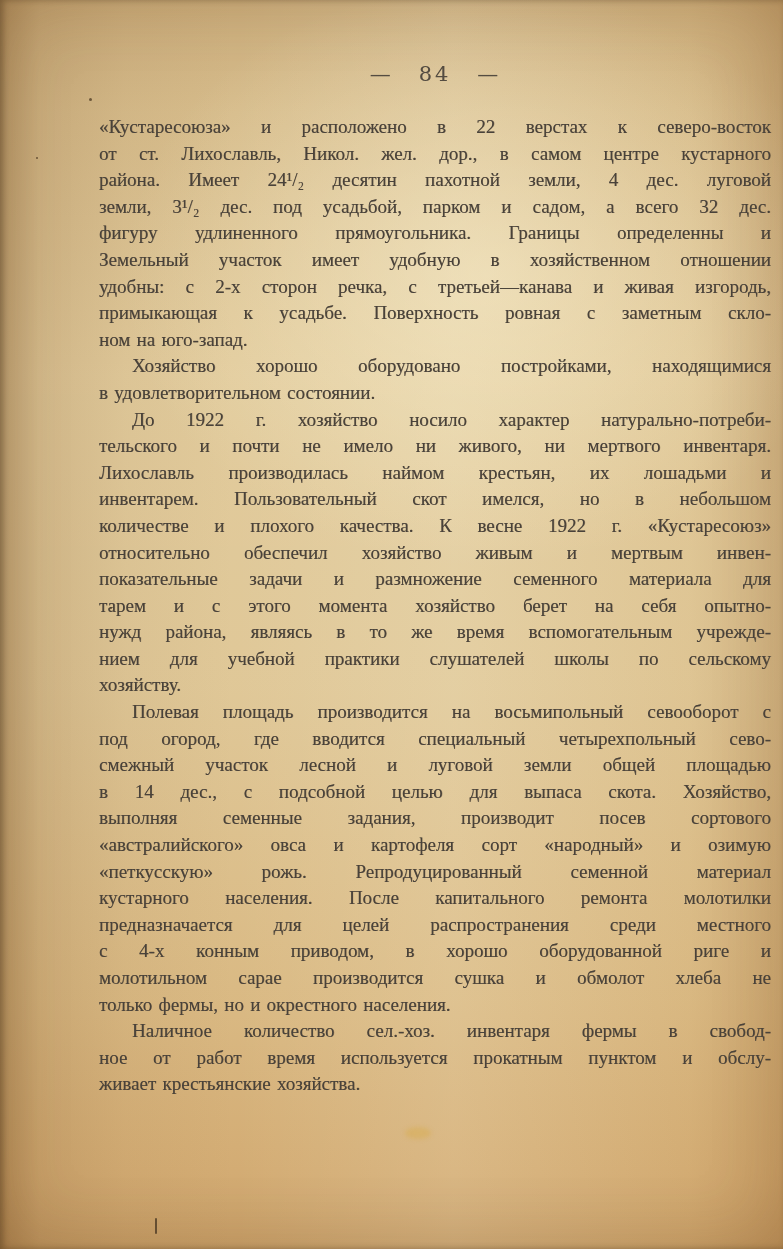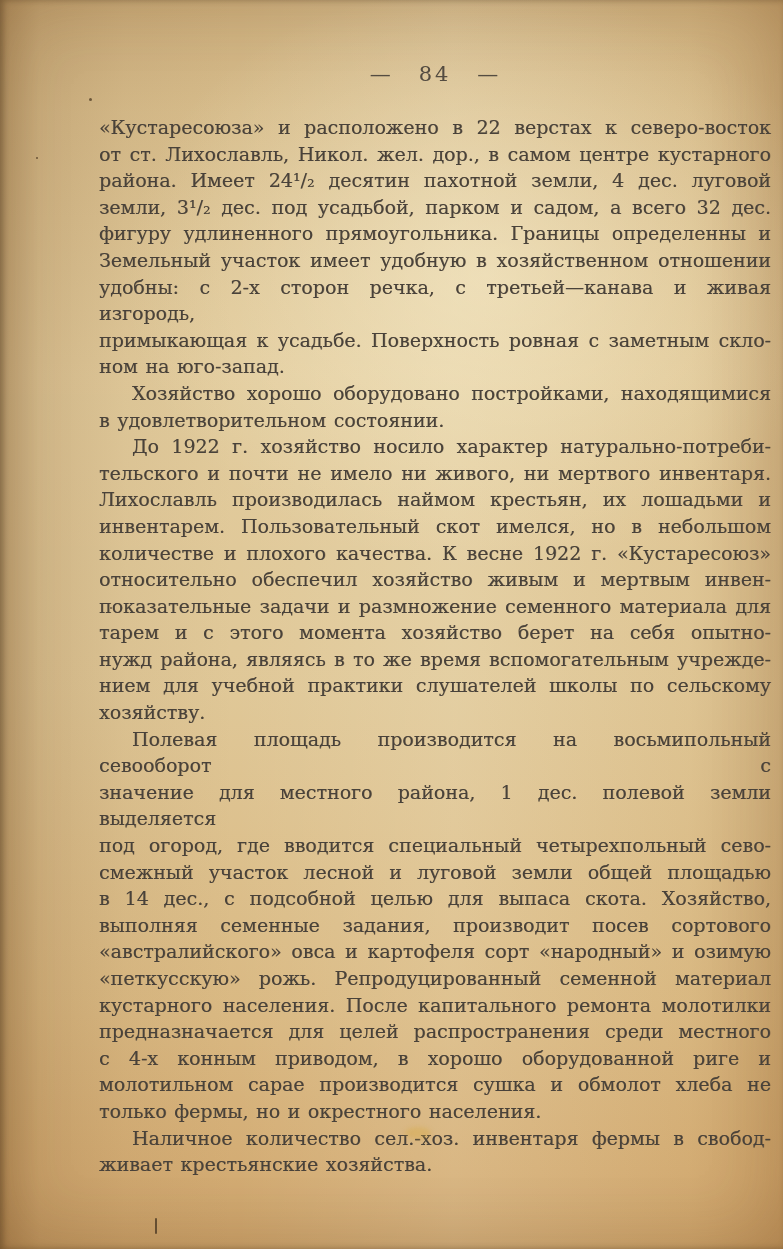--- a/index.html
+++ b/index.html
@@ -29,21 +29,21 @@
   .text-block{
     position:absolute;
     top:114px;left:99px;width:672px;
     font-size:19px;
     line-height:26.6px;
     text-shadow:0.4px 0.4px 0.6px rgba(70,58,44,0.45);
     word-spacing:1.5px;
   }
   .paragraph{margin:0;}
   .paragraph.indent .line:first-child{text-indent:33px;}
-  .line{text-align:left;}
+  .line{text-align:left;font-family:Liberation Serif, serif;}
   .line.fill{text-align:justify;text-align-last:justify;}
   .ink-mark{
     position:absolute;left:155px;top:1218px;width:2px;height:16px;
     background:rgba(70,52,32,0.75);border-radius:1px;
   }
   .speckle{position:absolute;border-radius:50%;background:rgba(55,38,20,0.65);}
   .speckle.s1{left:89px;top:98px;width:3px;height:3px;}
   .speckle.s2{left:36px;top:157px;width:2px;height:2px;}
   .speckle.s3{left:110px;top:607px;width:2px;height:2px;}
   .smudge{
@@ -85,35 +85,35 @@
         <div class="line fill">количестве и плохого качества. К весне 1922 г. «Кустаресоюз»</div>
         <div class="line fill">относительно обеспечил хозяйство живым и мертвым инвен-</div>
         <div class="line fill">показательные задачи и размножение семенного материала для</div>
         <div class="line fill">тарем и с этого момента хозяйство берет на себя опытно-</div>
         <div class="line fill">нужд района, являясь в то же время вспомогательным учрежде-</div>
         <div class="line fill">нием для учебной практики слушателей школы по сельскому</div>
         <div class="line">хозяйству.</div>
       </div>
       <div class="paragraph indent">
         <div class="line fill">Полевая площадь производится на восьмипольный севооборот с</div>
-        <div class="line fill">значение для местного района, 1 дес. полевой земли выделяется</div>
         <div class="line fill">под огород, где вводится специальный четырехпольный сево-</div>
         <div class="line fill">смежный участок лесной и луговой земли общей площадью</div>
         <div class="line fill">в 14 дес., с подсобной целью для выпаса скота. Хозяйство,</div>
         <div class="line fill">выполняя семенные задания, производит посев сортового</div>
         <div class="line fill">«австралийского» овса и картофеля сорт «народный» и озимую</div>
         <div class="line fill">«петкусскую» рожь. Репродуцированный семенной материал</div>
         <div class="line fill">кустарного населения. После капитального ремонта молотилки</div>
         <div class="line fill">предназначается для целей распространения среди местного</div>
         <div class="line fill">с 4-х конным приводом, в хорошо оборудованной риге и</div>
         <div class="line fill">молотильном сарае производится сушка и обмолот хлеба не</div>
         <div class="line">только фермы, но и окрестного населения.</div>
       </div>
       <div class="paragraph indent">
         <div class="line fill">Наличное количество сел.-хоз. инвентаря фермы в свобод-</div>
+        <div class="line fill">ное от работ время используется прокатным пунктом и обслу-</div>
         <div class="line">живает крестьянские хозяйства.</div>
       </div>
     </div>
 
   <div class="ink-mark"></div>
   <div class="speckle s1"></div>
   <div class="speckle s2"></div>
   <div class="speckle s3"></div>
   <div class="smudge"></div>
 </div>

